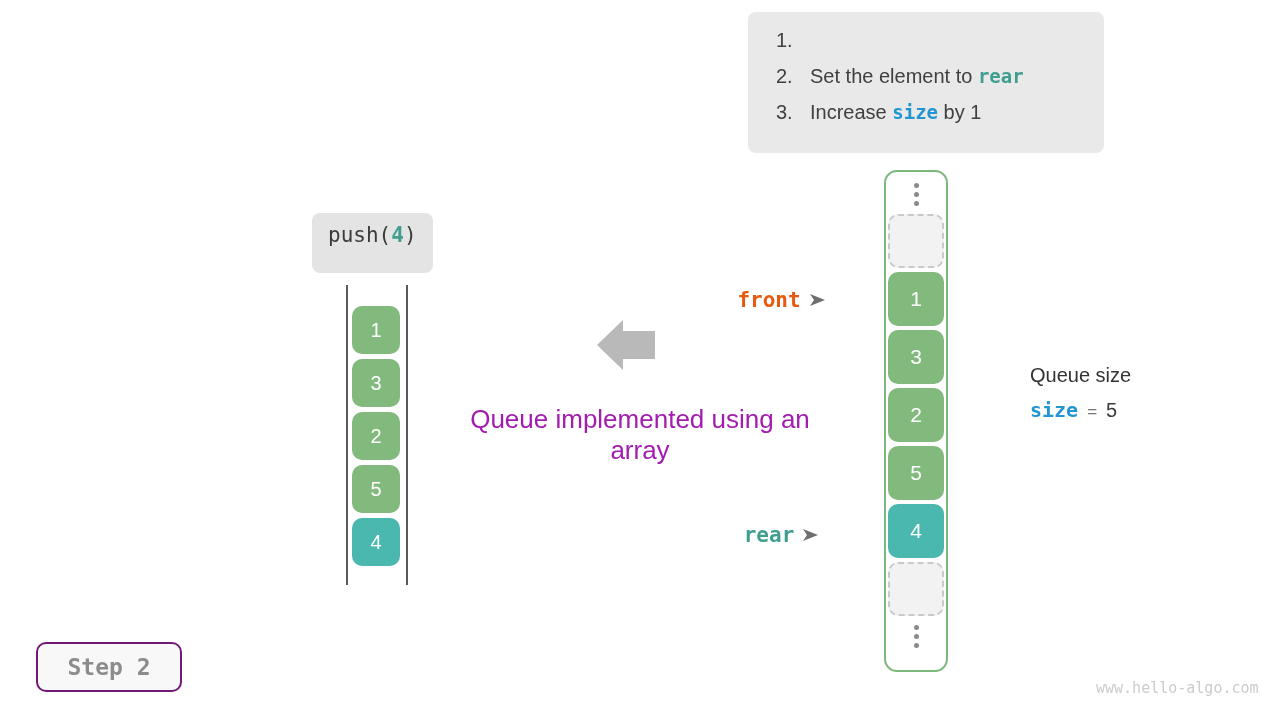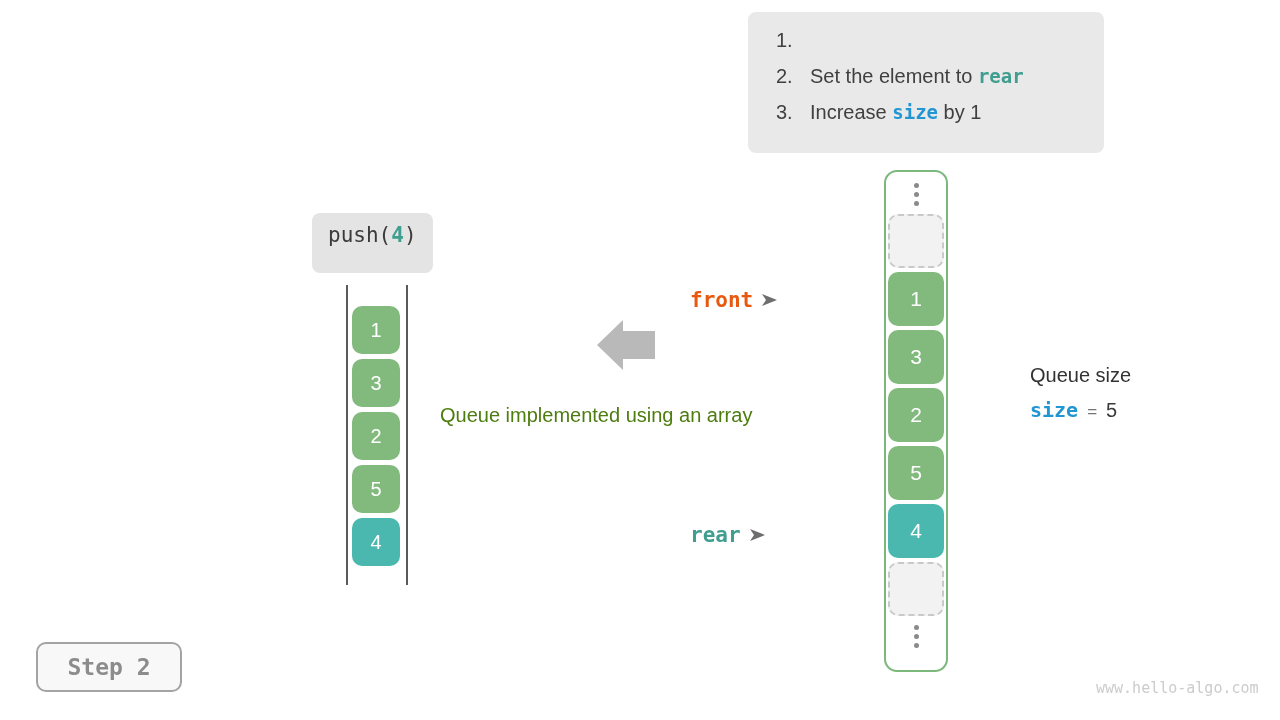--- a/index.html
+++ b/index.html
@@ -34,21 +34,21 @@
     width: 48px; height: 48px; border-radius: 10px; background: #82ba7e;
     color: #ffffff; font-size: 20px; font-weight: 500;
     display: flex; align-items: center; justify-content: center;
   }
   .stack-cell.highlight { background: #4bb8b0; }
 
   
   .block-arrow { position: absolute; left: 597px; top: 320px; }
   .caption {
     position: absolute; left: 440px; top: 404px; width: 400px;
-    text-align: left; font-size: 20px; color: #4d7c0f;
+    text-align: center; font-size: 26px; color: #a21caf;
   }
 
   
   .array-container {
     position: absolute; left: 884px; top: 170px; width: 64px; height: 502px;
     border: 2px solid #7cb87c; border-radius: 13px; background: #ffffff;
     display: flex; flex-direction: column; align-items: center; padding-top: 6px; gap: 4px;
   }
   .ellipsis { height: 32px; display: flex; flex-direction: column; justify-content: center; align-items: center; gap: 4px; }
   .ellipsis .dot { width: 5px; height: 5px; border-radius: 50%; background: #8a8a8a; }
@@ -56,39 +56,39 @@
     width: 56px; height: 54px; border-radius: 10px; background: #82ba7e; flex: none;
     color: #ffffff; font-size: 21px; font-weight: 500;
     display: flex; align-items: center; justify-content: center;
   }
   .array-cell.highlight { background: #4bb8b0; }
   .array-cell.empty { background: #f2f2f2; border: 2px dashed #c9c9c9; }
 
   
   .pointer-row {
     position: absolute; left: 690px; width: 182px; height: 24px;
-    display: flex; justify-content: flex-start; align-items: center; gap: 9px;
+    display: flex; justify-content: center; align-items: center; gap: 9px;
   }
   .pointer-label { font-family: "DejaVu Sans Mono", monospace; font-weight: bold; font-size: 21px; }
   .pointer-front { top: 288px; }
   .pointer-front .pointer-label { color: #e8590f; }
   .pointer-rear { top: 523px; }
   .pointer-rear .pointer-label { color: #3f9e8f; }
 
   
   .queue-size { position: absolute; left: 1030px; top: 364px; }
   .queue-size-title { font-size: 20px; color: #333333; }
   .queue-size-line { margin-top: 11px; font-size: 20px; display: flex; align-items: baseline; }
   .queue-size-eq { color: #757575; font-size: 17px; padding: 0 9px; }
   .queue-size-val { color: #3a3a3a; font-size: 20px; }
 
   
   .step-badge {
     position: absolute; left: 36px; top: 642px; width: 146px; height: 50px;
-    background: #f8f8f8; border: 2px solid #a3a3a3; border-radius: 10px;
+    background: #f8f8f8; border: 2px solid #701a75; border-radius: 10px;
     display: flex; align-items: center; justify-content: center;
     font-family: "DejaVu Sans Mono", monospace; font-weight: bold; font-size: 23px; color: #8c8c8c;
   }
 
   
   .watermark {
     position: absolute; left: 1096px; top: 679px;
     font-family: "DejaVu Sans Mono", monospace; font-size: 15px; color: #cccccc;
   }
 </style>

